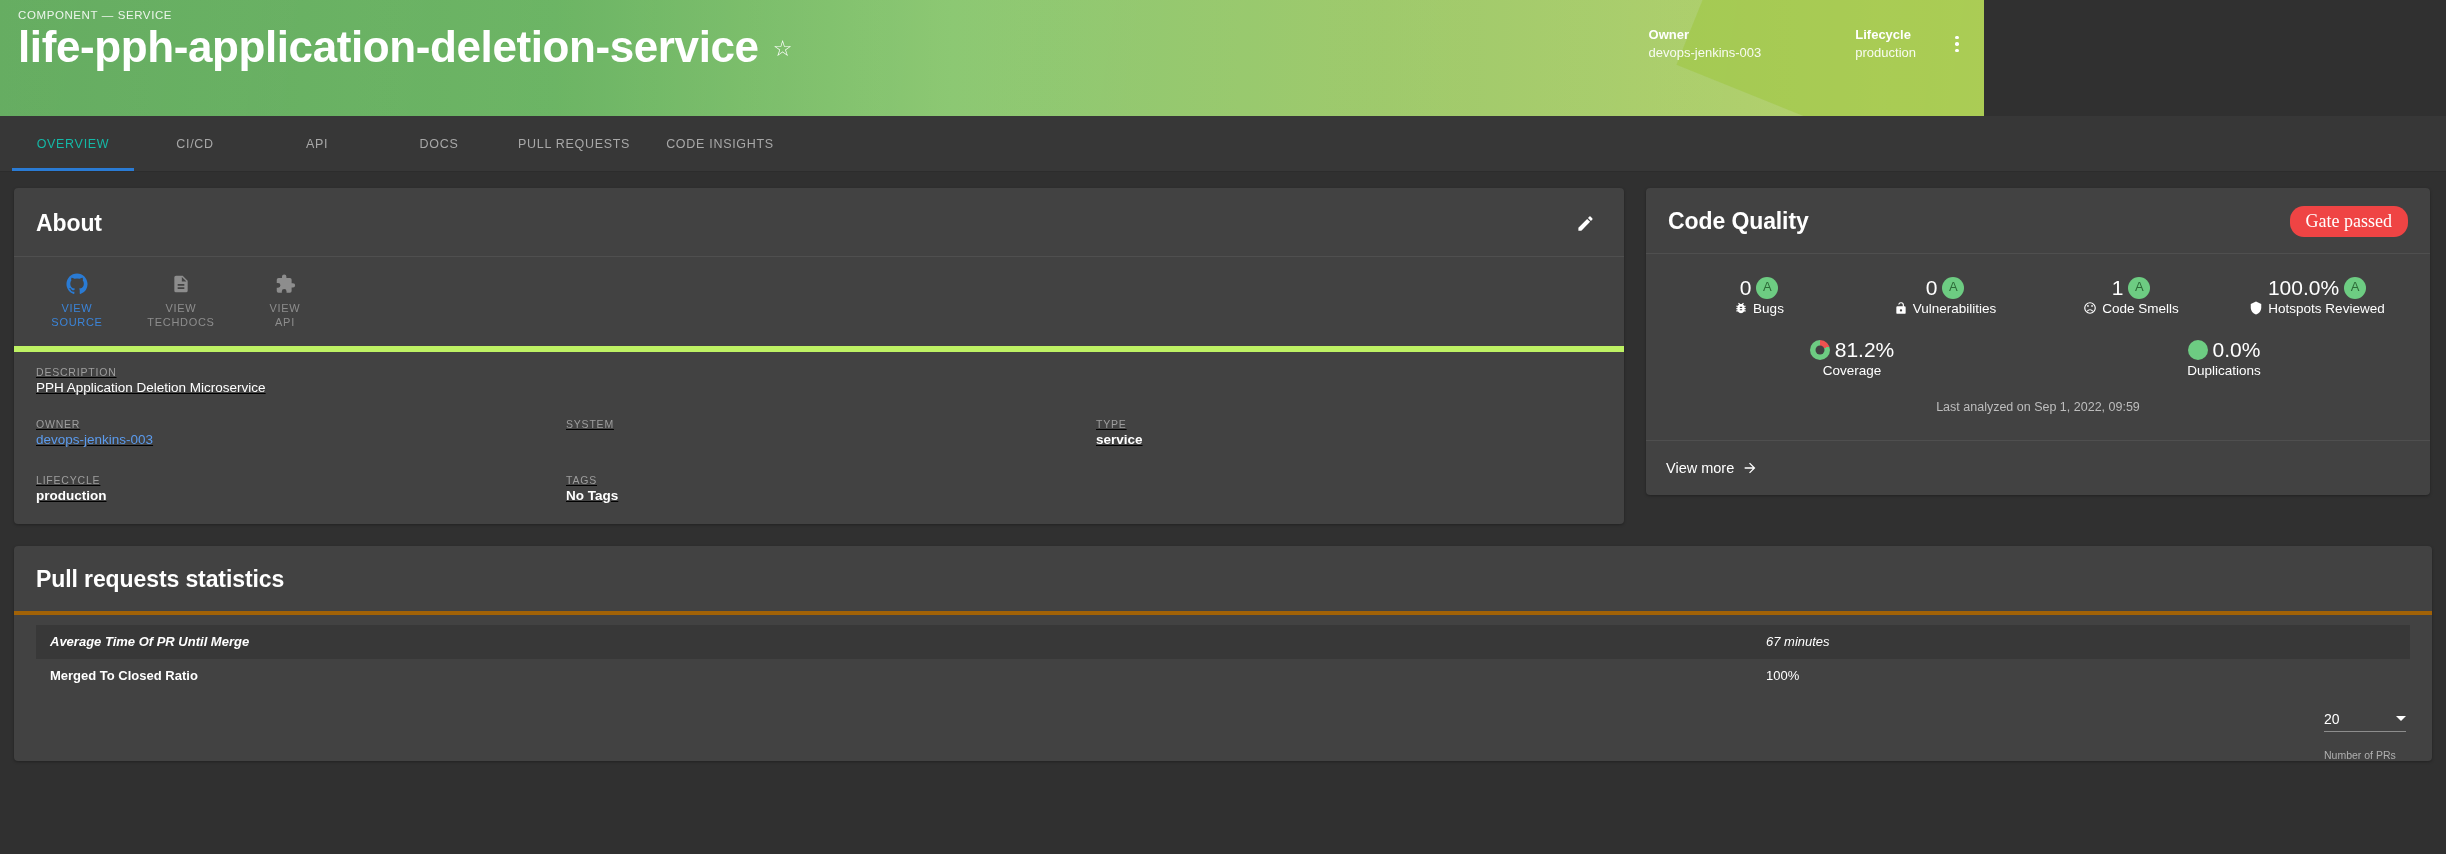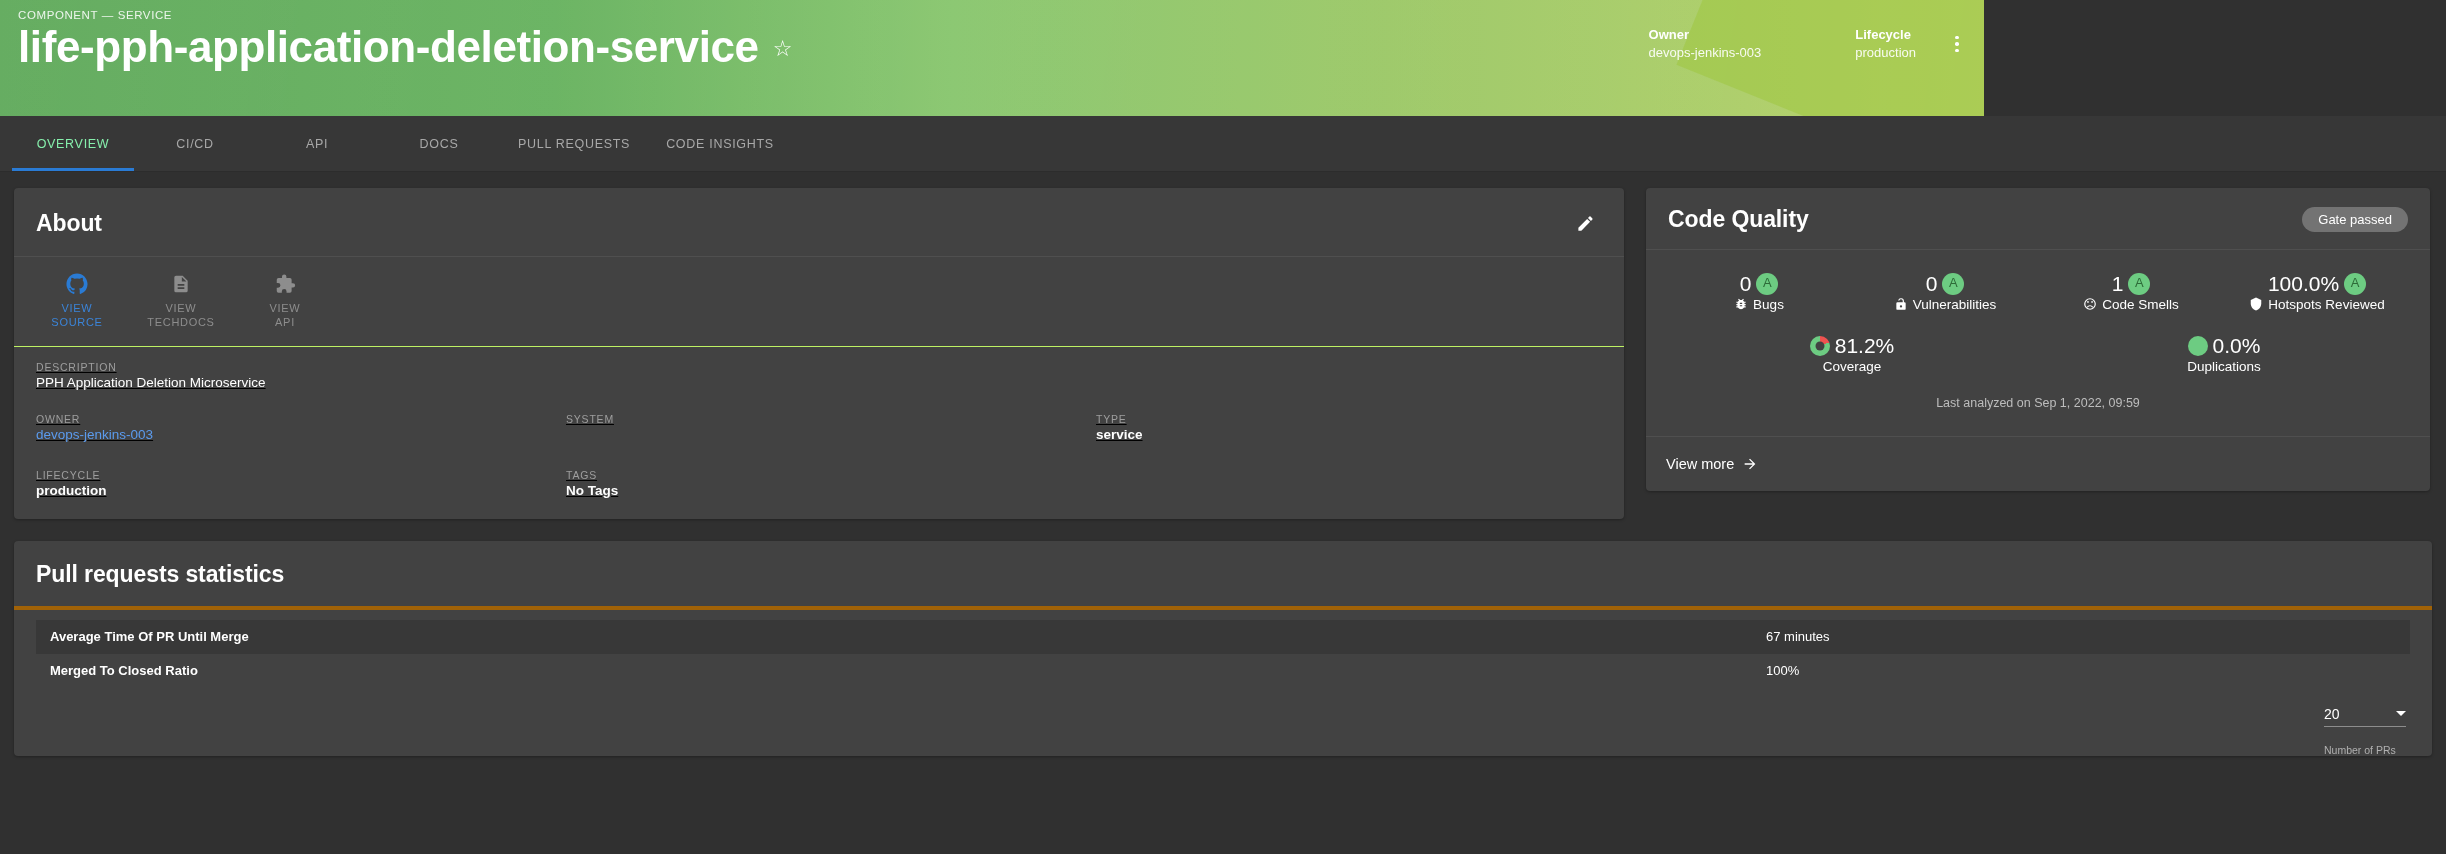--- a/index.html
+++ b/index.html
@@ -106,21 +106,21 @@
     min-width: 122px;
     padding: 0 18px;
     font-size: 12.5px;
     letter-spacing: .7px;
     font-weight: 500;
     color: #a8a8a8;
     text-transform: uppercase;
     cursor: pointer;
     position: relative;
   }
-  .tab.active { color: #86efac; }
+  .tab.active { color: #14b8a6; }
   .tab.active::after {
     content: ""; position: absolute; left: 0; right: 0; bottom: 0;
     height: 3px; background: #2a7bd4;
   }
 
   
   .content { padding: 16px 14px 0 14px; }
   .row-top { display: flex; gap: 22px; align-items: flex-start; }
 
   .card {
@@ -138,21 +138,21 @@
   
   .about-card { width: 1610px; }
   .pencil-btn {
     width: 34px; height: 34px; display:flex; align-items:center; justify-content:center;
     cursor: pointer; border-radius: 50%;
   }
   .about-links {
     display: flex;
     gap: 22px;
     padding: 14px 22px 16px 22px;
-    border-bottom: 1px solid #bef264;
+    border-bottom: 6px solid #bef264;
   }
   .about-link {
     width: 82px;
     display: flex; flex-direction: column; align-items: center; gap: 5px;
     text-align: center;
     cursor: pointer;
   }
   .about-link .ic { height: 26px; display:flex; align-items:center; justify-content:center; }
   .about-link .lbl {
     font-size: 11px; letter-spacing: .7px; line-height: 1.25; text-transform: uppercase; font-weight: 500;
@@ -172,24 +172,24 @@
     display: grid;
     grid-template-columns: 530px 530px 1fr;
     row-gap: 22px;
     margin-top: 18px;
   }
   .field { min-height: 34px; }
 
   
   .cq-card { width: 784px; }
   .gate-badge {
-    background: #737373; color: #ffffff;
-    font-size: 13px; font-weight: 400;
+    background: #ef4444; color: #ffffff;
+    font-size: 18px; font-weight: 400;
     padding: 5px 16px; border-radius: 14px;
-    cursor: pointer; white-space: nowrap;
+    cursor: pointer; white-space: nowrap; font-family: Liberation Serif, serif;
   }
   .cq-body { padding: 22px 20px 8px 20px; }
   .cq-row1 { display: flex; align-items: flex-start; }
   .cq-metric { flex: 1; display: flex; flex-direction: column; align-items: center; gap: 2px; }
   .cq-metric .val {
     display: flex; align-items: center; gap: 5px;
     font-size: 21px; color: #ffffff; font-weight: 400; line-height: 1.1;
   }
   .rating {
     width: 22px; height: 22px; border-radius: 50%;
@@ -230,21 +230,21 @@
 
   
   .pr-card { width: 2418px; margin-top: 22px; }
   .pr-header { padding: 20px 12px 18px 22px; border-bottom: 4px solid #a16207; }
   .pr-table { padding: 10px 22px 0 22px; }
   .pr-row {
     display: flex; align-items: center;
     height: 34px;
     font-size: 13px; color: #ffffff;
   }
-  .pr-row.striped { background: #383838; }
+  .pr-row.striped { background: #383838; font-style: italic; }
   .pr-row .pr-name { width: 1730px; padding-left: 14px; font-weight: 700; }
   .pr-row .pr-val { font-weight: 400; }
   .pr-controls {
     display: flex; justify-content: flex-end;
     padding: 18px 26px 0 0;
   }
   .select-wrap { width: 82px; }
   .select-box {
     display: flex; align-items: center; justify-content: space-between;
     border-bottom: 1px solid #8d8d8d;

